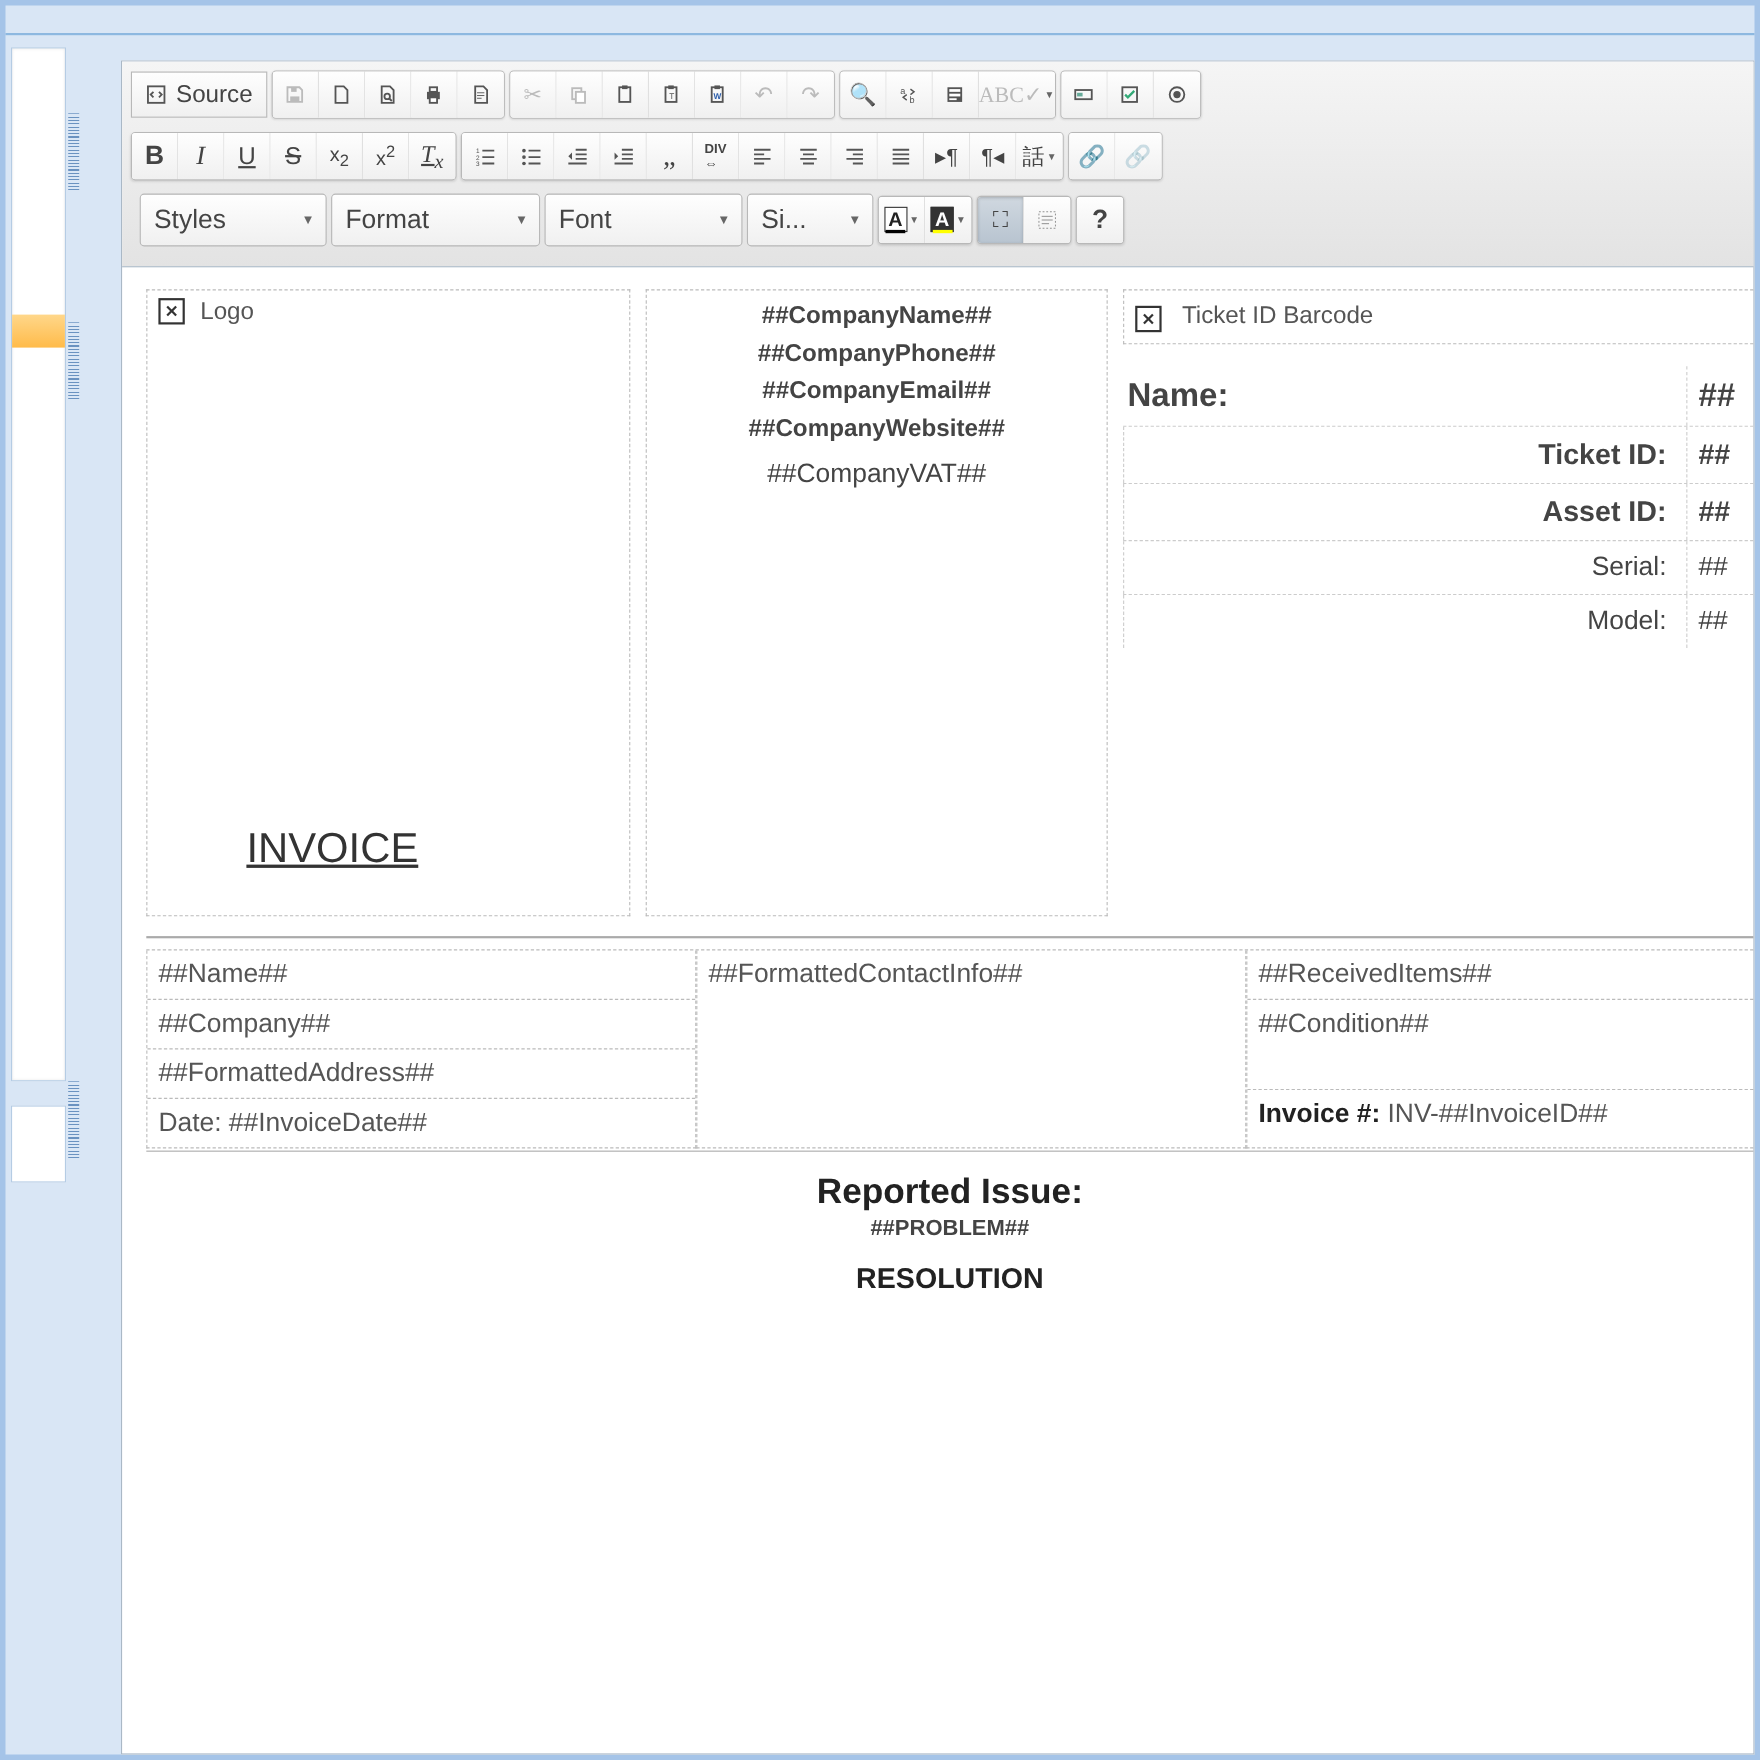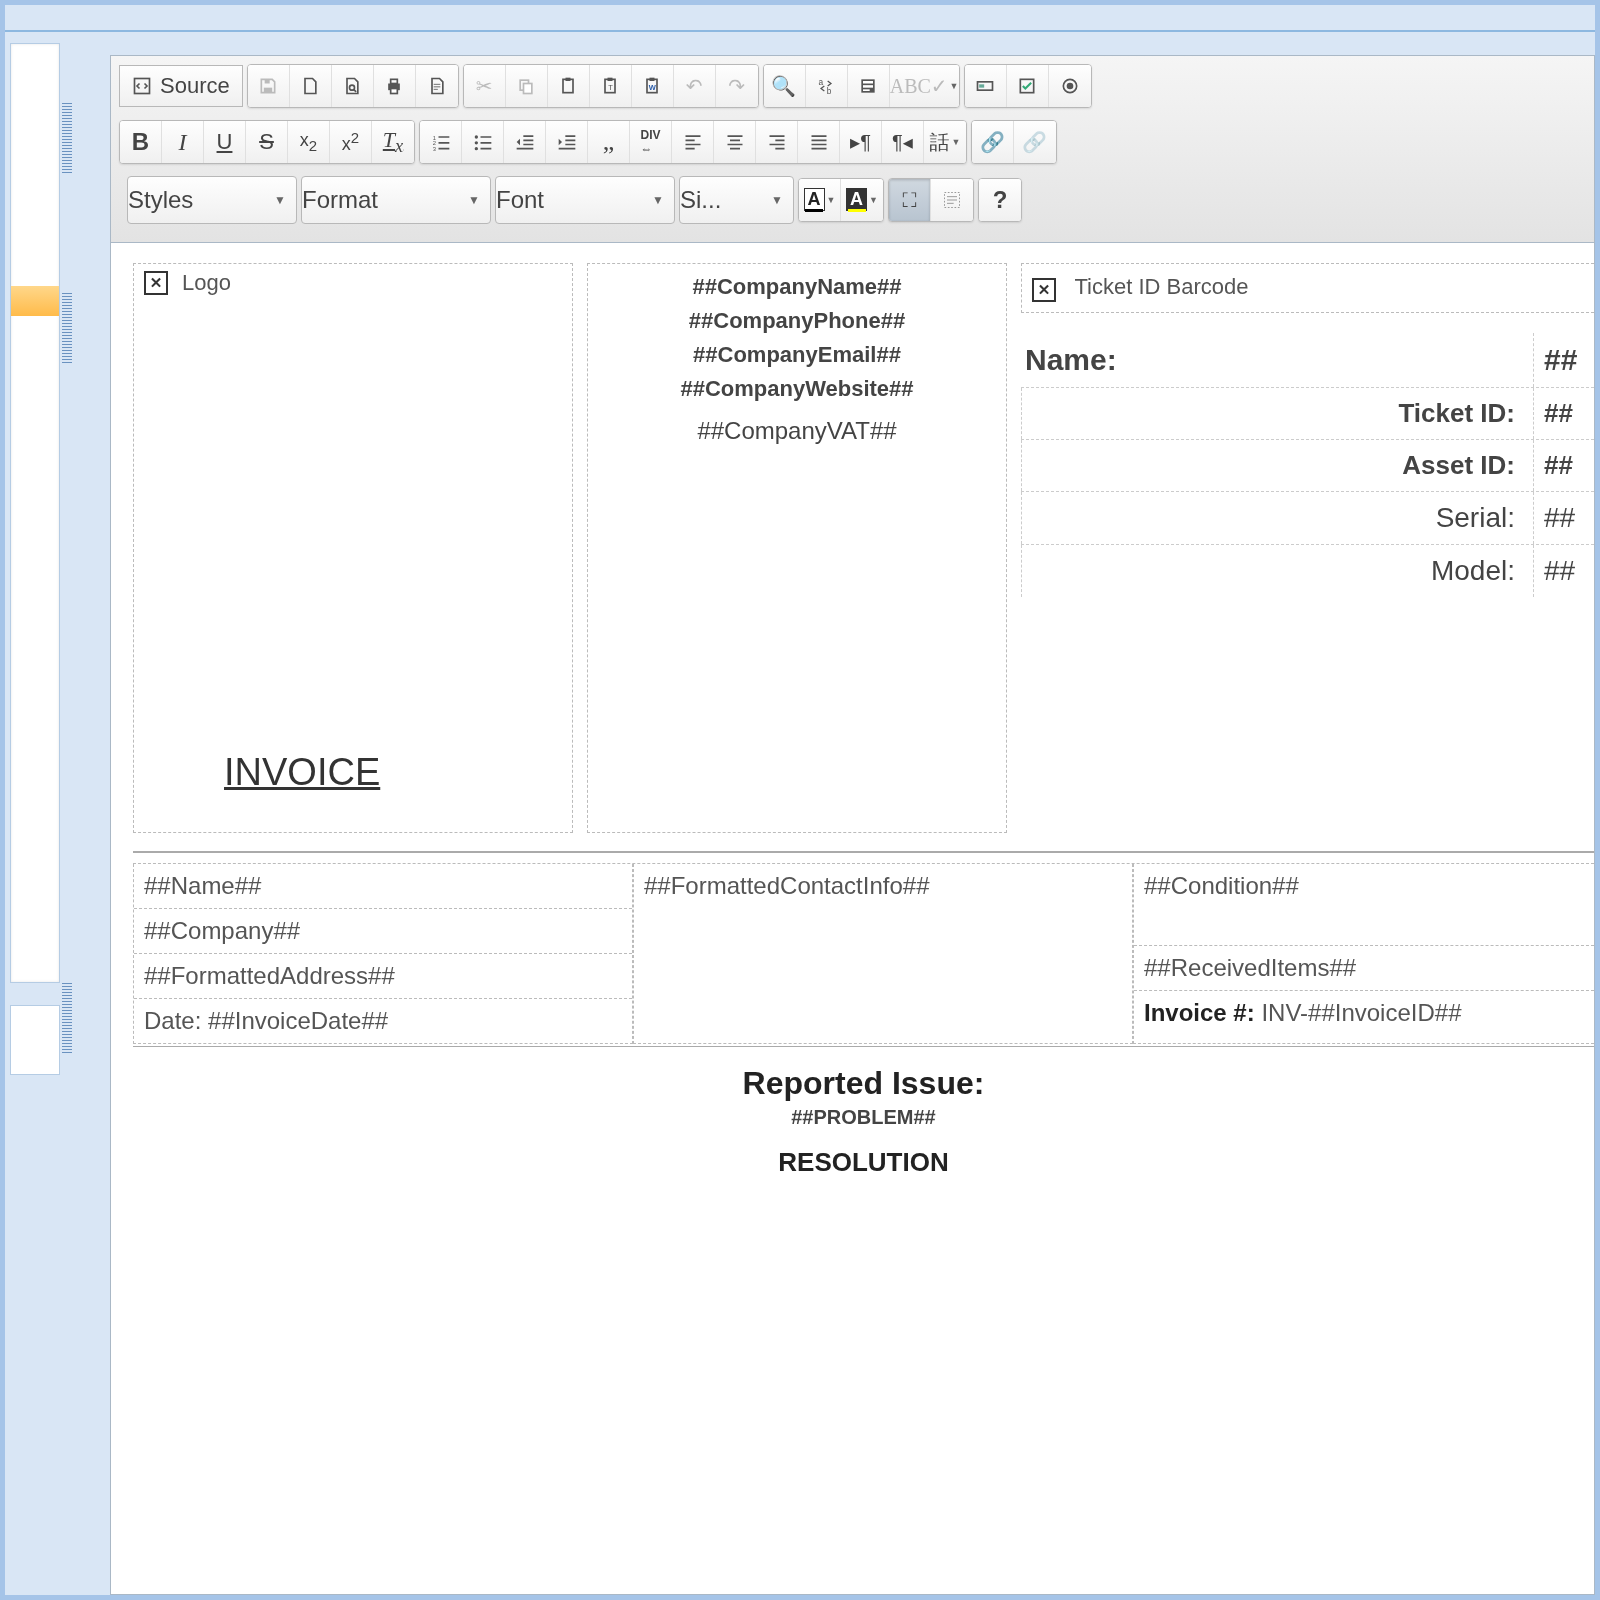--- a/index.html
+++ b/index.html
@@ -120,21 +120,21 @@
   color: #444;
   cursor: pointer;
 }
 .tb-combo {
   height: 48px;
   border: 1px solid #b8b8b8;
   border-radius: 4px;
   background: linear-gradient(#fefefe, #f0f0f0);
   display: flex;
   align-items: center;
-  padding: 0 10px 0 0;
+  padding: 0 10px 0 12px;
   font-size: 24px;
   color: #444;
   cursor: pointer;
   gap: 10px;
 }
 .tb-combo .drop-arrow {
   font-size: 12px;
   color: #666;
   margin-left: auto;
 }
@@ -196,21 +196,21 @@
   border-right: 1px dashed #ccc;
   border-left: 1px dashed #ccc;
 }
 .ticket-row .val {
   width: 60px;
   padding: 10px 0 10px 10px;
   font-weight: bold;
 }
 .ticket-row.big .lbl, .ticket-row.big .val { font-size: 30px; }
 .ticket-row.med .lbl, .ticket-row.med .val { font-size: 26px; }
-.ticket-row.sm .lbl, .ticket-row.sm .val { font-size: 28px; font-weight: normal; }
+.ticket-row.sm .lbl, .ticket-row.sm .val { font-size: 24px; font-weight: normal; }
 .ticket-row.sm .lbl { font-weight: normal; }
 .ticket-row.name .lbl { text-align: left; padding-left: 4px; border-left: none; }
 
 .hr-thick { border: none; border-top: 2px solid #aaa; margin: 18px 0 10px 0; }
 
 .info-table { display: flex; border-top: 1px dashed #bbb; }
 .info-col { border: 1px dashed #bbb; border-top: none; }
 .info-col .info-cell {
   padding: 8px 10px;
   border-bottom: 1px dashed #bbb;
@@ -626,22 +626,22 @@
         <div class="info-col info-col1">
           <div class="info-cell">##Name##</div>
           <div class="info-cell">##Company##</div>
           <div class="info-cell">##FormattedAddress##</div>
           <div class="info-cell"><span>Date: </span><span>##InvoiceDate##</span></div>
         </div>
         <div class="info-col info-col2">
           <div class="info-cell" style="height:100%;">##FormattedContactInfo##</div>
         </div>
         <div class="info-col info-col3">
+          <div class="info-cell">##ReceivedItems##</div>
           <div class="info-cell" style="height:82px;">##Condition##</div>
-          <div class="info-cell">##ReceivedItems##</div>
           <div class="info-cell"><span class="lbl2">Invoice #: </span><span>INV-##InvoiceID##</span></div>
         </div>
       </div>
 
       <hr class="hr-thick" style="border-top-width:1px;margin:2px 0 0 0;">
 
       <div class="reported-block">
         <div class="reported-title">Reported Issue:</div>
         <div class="reported-val">##PROBLEM##</div>
         <div class="resolution-title">RESOLUTION</div>

